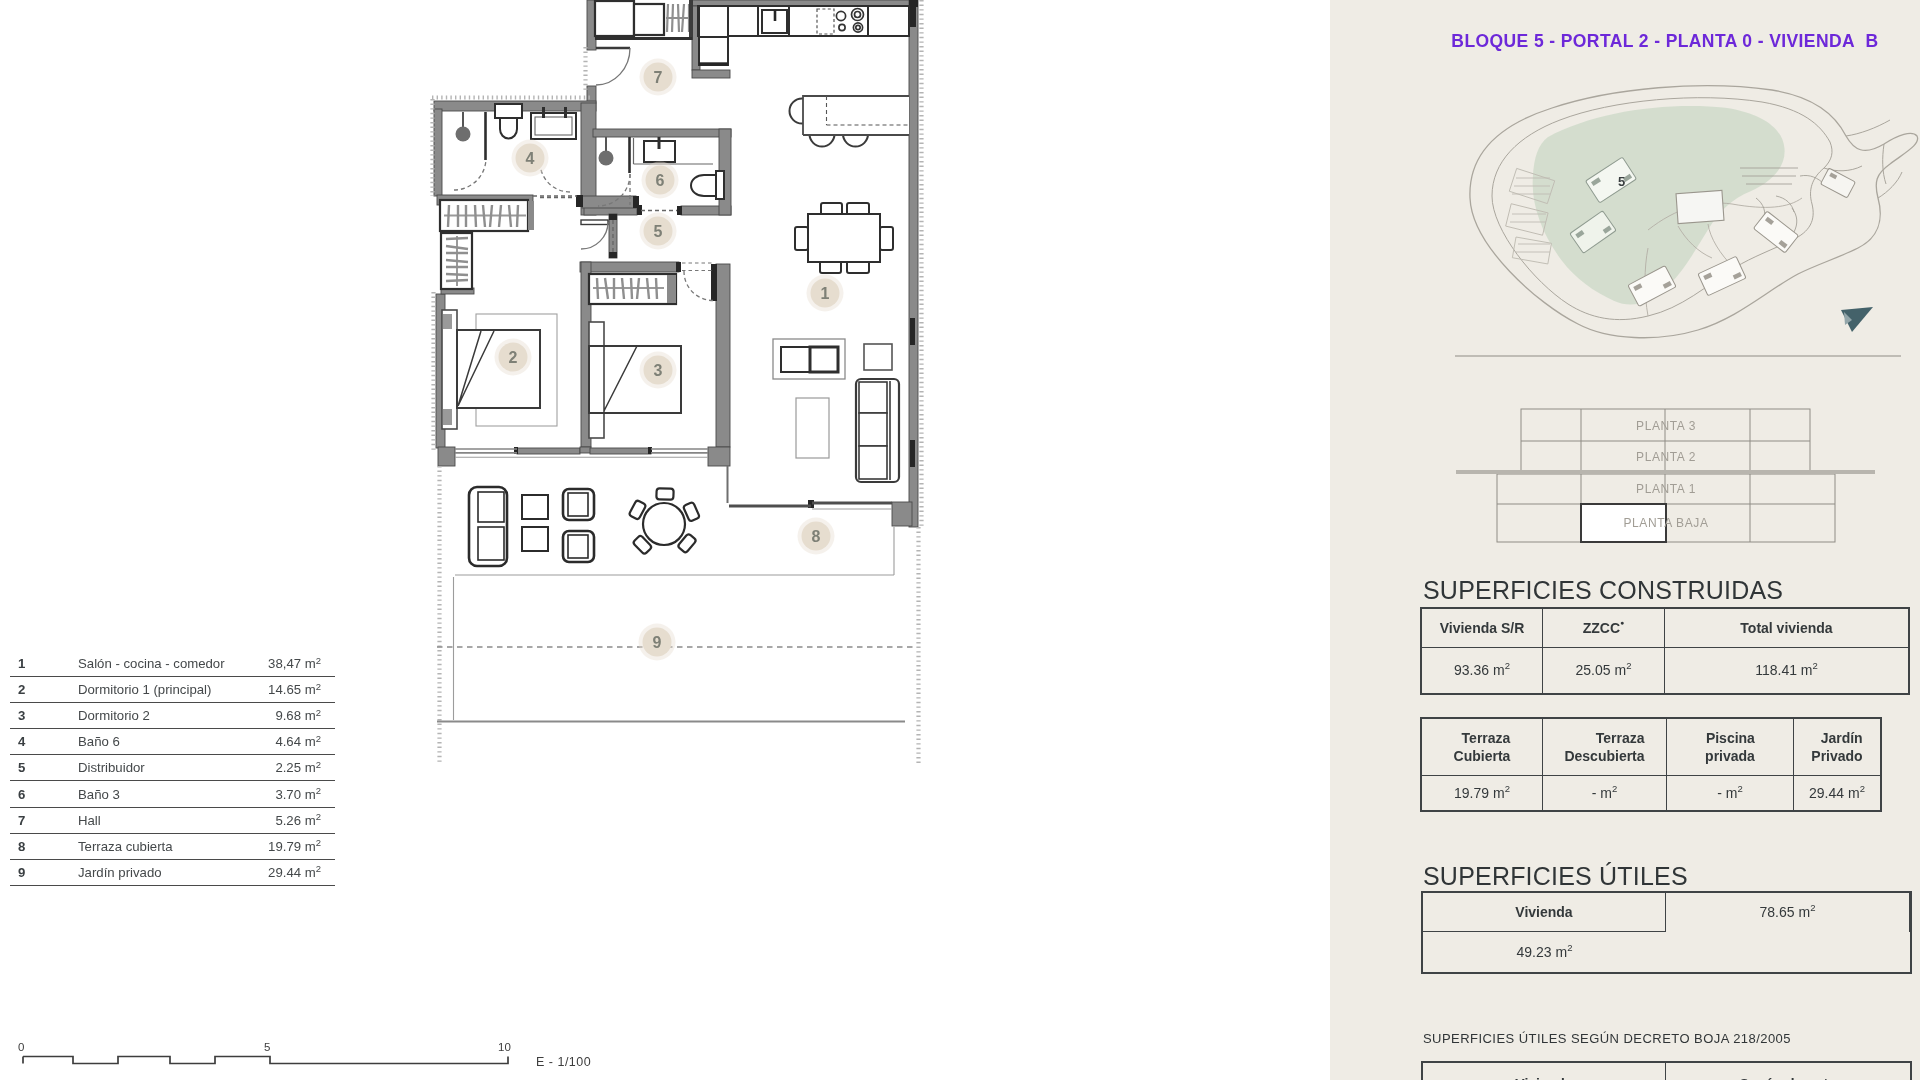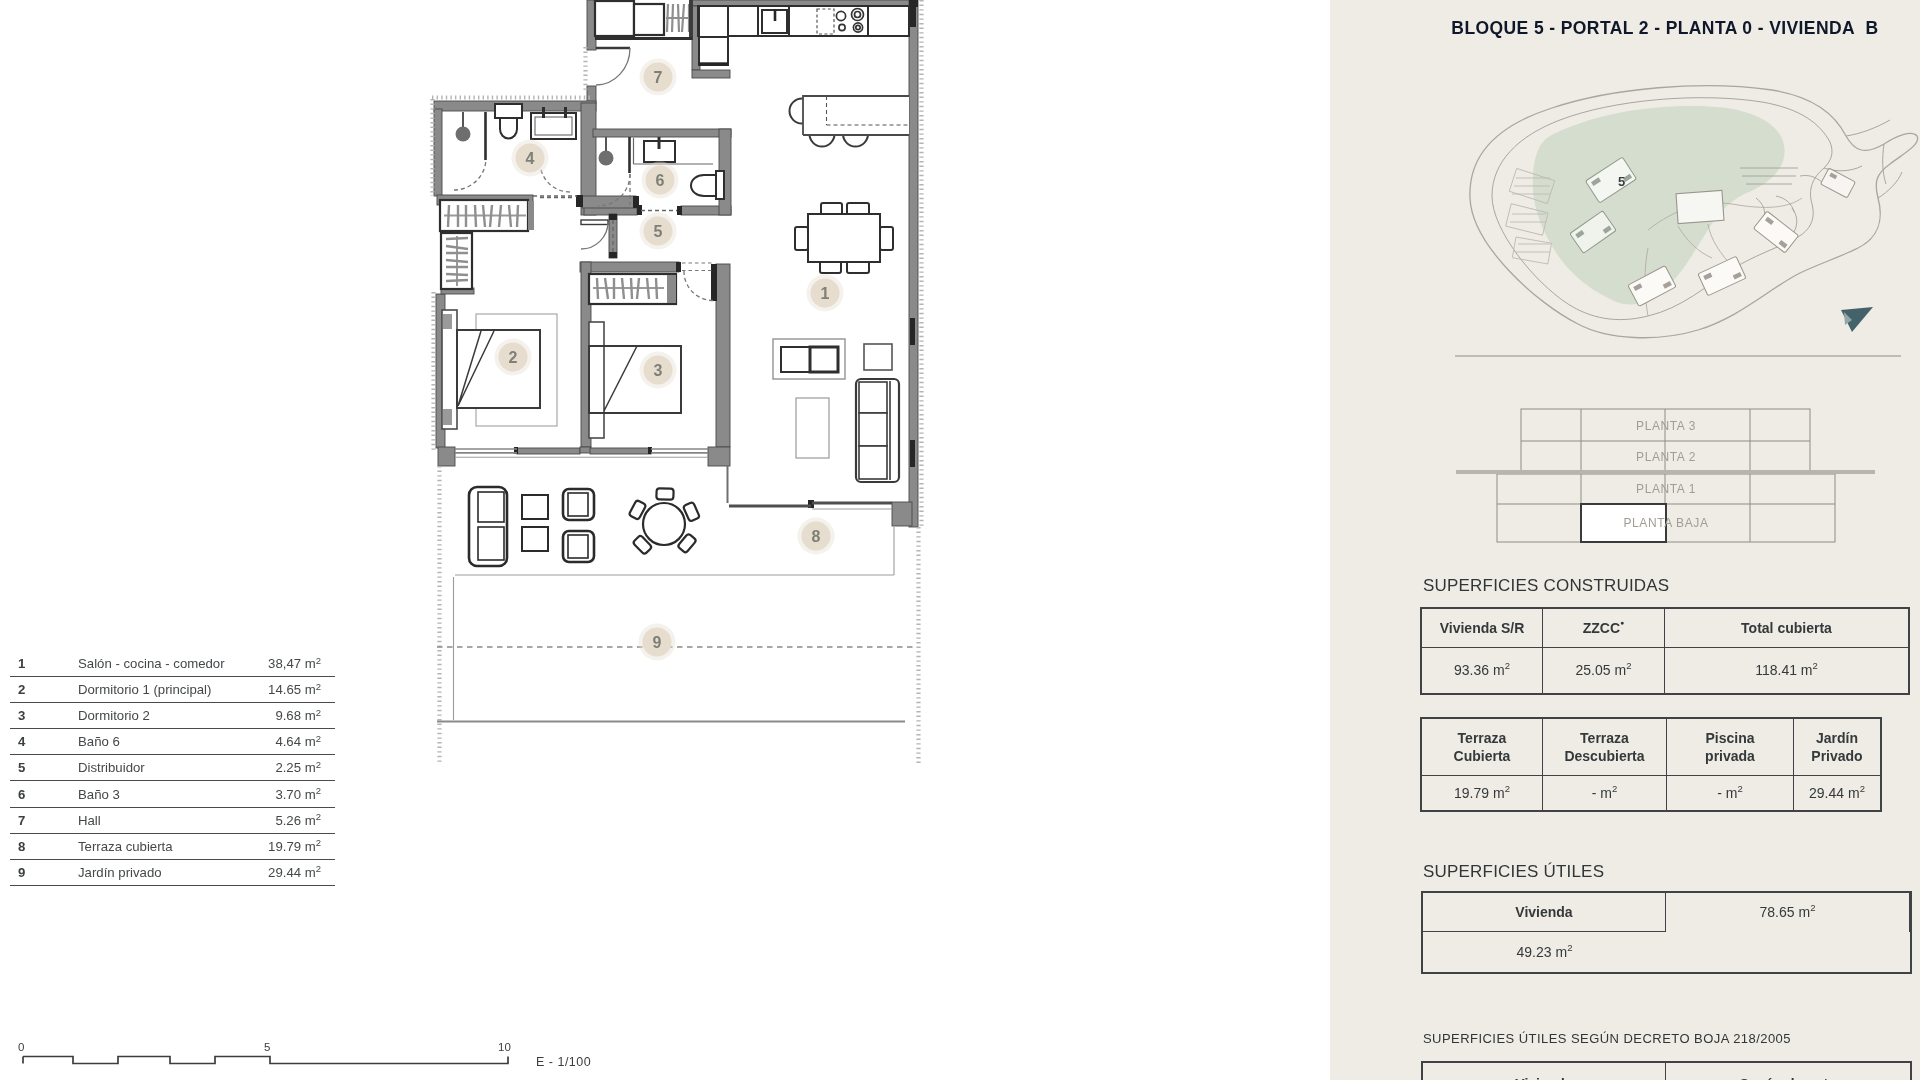--- a/index.html
+++ b/index.html
@@ -1,24 +1,24 @@
 <!DOCTYPE html>
 <html><head><meta charset="utf-8">
 <style>
 *{margin:0;padding:0;box-sizing:border-box}
 html,body{width:1920px;height:1080px;overflow:hidden;background:#fff;
 font-family:"Liberation Sans",sans-serif;-webkit-font-smoothing:antialiased;}
 .abs{position:absolute}
 #sb{position:absolute;left:1330px;top:0;width:590px;height:1080px;background:#efece5}
-#sbtitle{position:absolute;left:80px;top:18px;width:510px;white-space:nowrap;text-align:center;
-font-size:17.5px;font-weight:600;color:#0f172a;letter-spacing:.4px}
-.h1{position:absolute;font-size:17px;font-weight:500;color:#303537;letter-spacing:.2px;white-space:nowrap}
+#sbtitle{position:absolute;left:80px;top:31px;width:510px;white-space:nowrap;text-align:center;
+font-size:17.5px;font-weight:600;color:#6d28d9;letter-spacing:.4px}
+.h1{position:absolute;font-size:25px;font-weight:500;color:#303537;letter-spacing:.2px;white-space:nowrap}
 .tbl{position:absolute;border:2px solid #3f4345;display:grid;color:#34393b;background:transparent}
 .tbl>div{border-right:1.6px solid #3f4345;border-bottom:1.6px solid #3f4345;
-display:flex;align-items:center;justify-content:center;text-align:center;
+display:flex;align-items:center;justify-content:center;text-align:right;
 font-size:14px;line-height:1.3}
 .tbl>div.b{font-weight:700}
 .tbl>div.last{border-right:none}
 .tbl>div.bot{border-bottom:none}
 sup{font-size:9.5px;vertical-align:baseline;position:relative;top:-4.5px;line-height:0}
 #legend{position:absolute;left:10px;top:651px;width:325px;color:#44484a;font-size:13.2px}
 #legend .row{height:26.1px;display:flex;align-items:center;border-bottom:1.4px solid #4a4a4a}
 #legend .n{width:14px;margin-left:8px;font-weight:700;color:#3a3f42}
 #legend .t{margin-left:46px;flex:1;text-align:left}
 #legend .v{margin-right:14px}
@@ -357,21 +357,21 @@
 <text x="226" y="40">PLANTA 3</text>
 <text x="226" y="71">PLANTA 2</text>
 <text x="226" y="103">PLANTA 1</text>
 <text x="226" y="137">PLANTA BAJA</text>
 </g>
 </svg>
 <div class="h1" style="left:93px;top:576px">SUPERFICIES CONSTRUIDAS</div>
 <div class="tbl" style="left:90px;top:607px;width:490px;height:88px;grid-template-columns:121px 122px 1fr;grid-template-rows:39px 1fr">
       <div class="b">Vivienda S/R</div>
       <div class="b">ZZCC<sup style="font-size:7px;top:-5px">●</sup></div>
-      <div class="b last">Total cubierta</div>
+      <div class="b last">Total vivienda</div>
       <div class="bot">93.36 m<sup>2</sup></div>
       <div class="bot">25.05 m<sup>2</sup></div>
       <div class="bot last">118.41 m<sup>2</sup></div>
     </div>
 <div class="tbl" style="left:90px;top:717px;width:462px;height:95px;grid-template-columns:121px 124px 127px 1fr;grid-template-rows:57px 1fr">
       <div class="b">Terraza<br>Cubierta</div>
       <div class="b">Terraza<br>Descubierta</div>
       <div class="b">Piscina<br>privada</div>
       <div class="b last">Jardín<br>Privado</div>
       <div class="bot">19.79 m<sup>2</sup></div>

